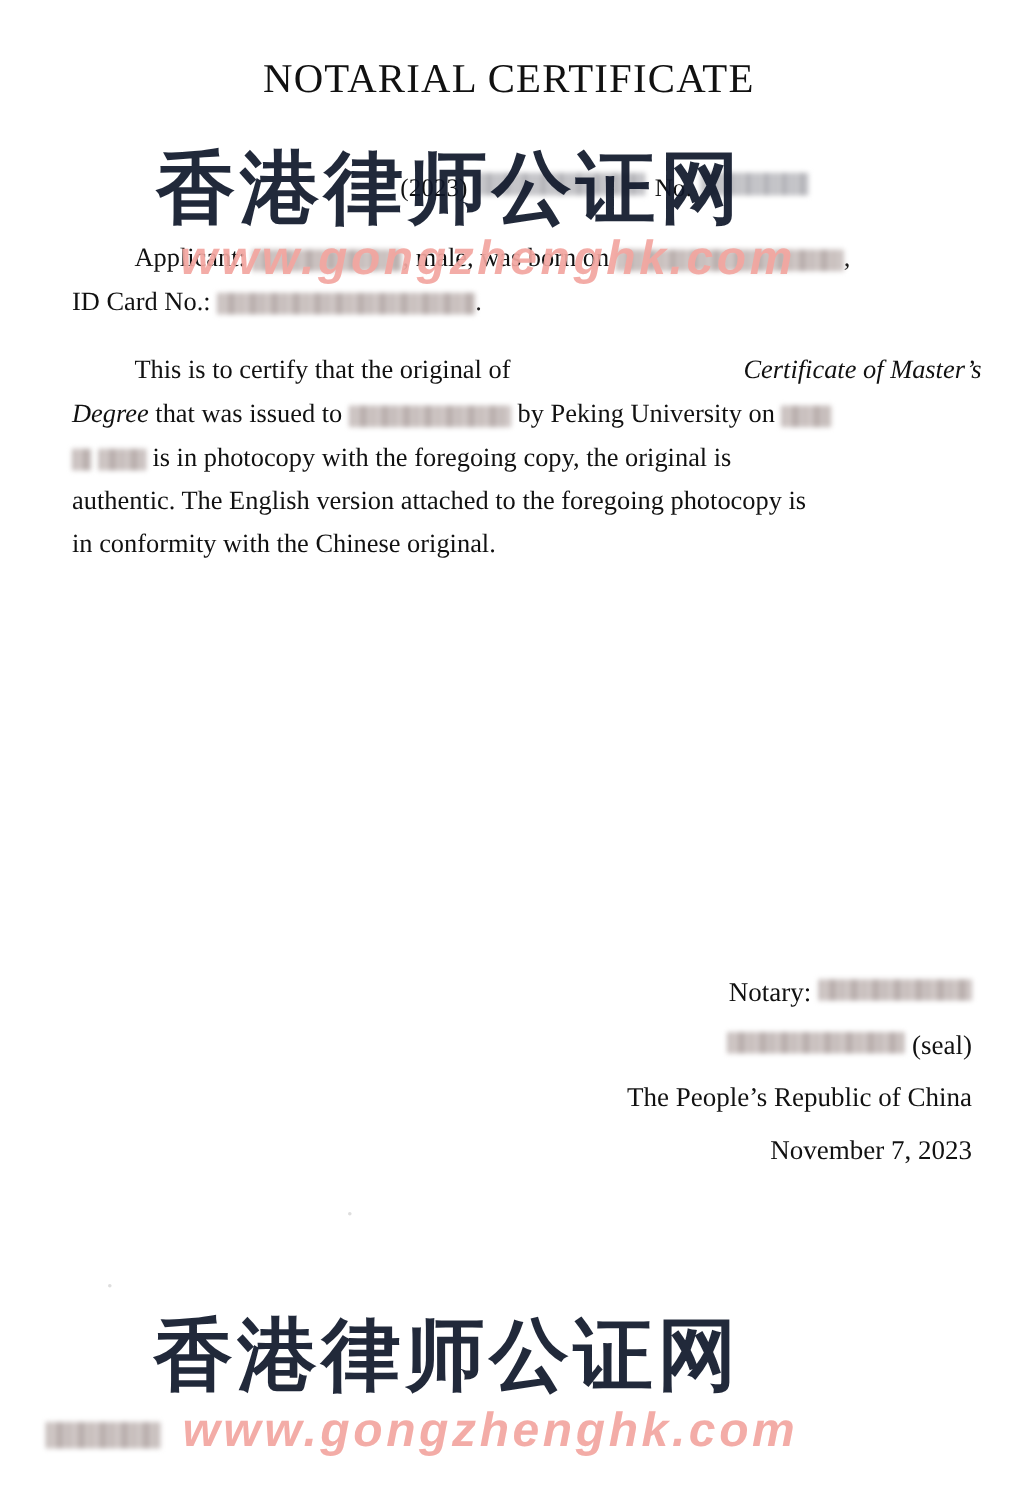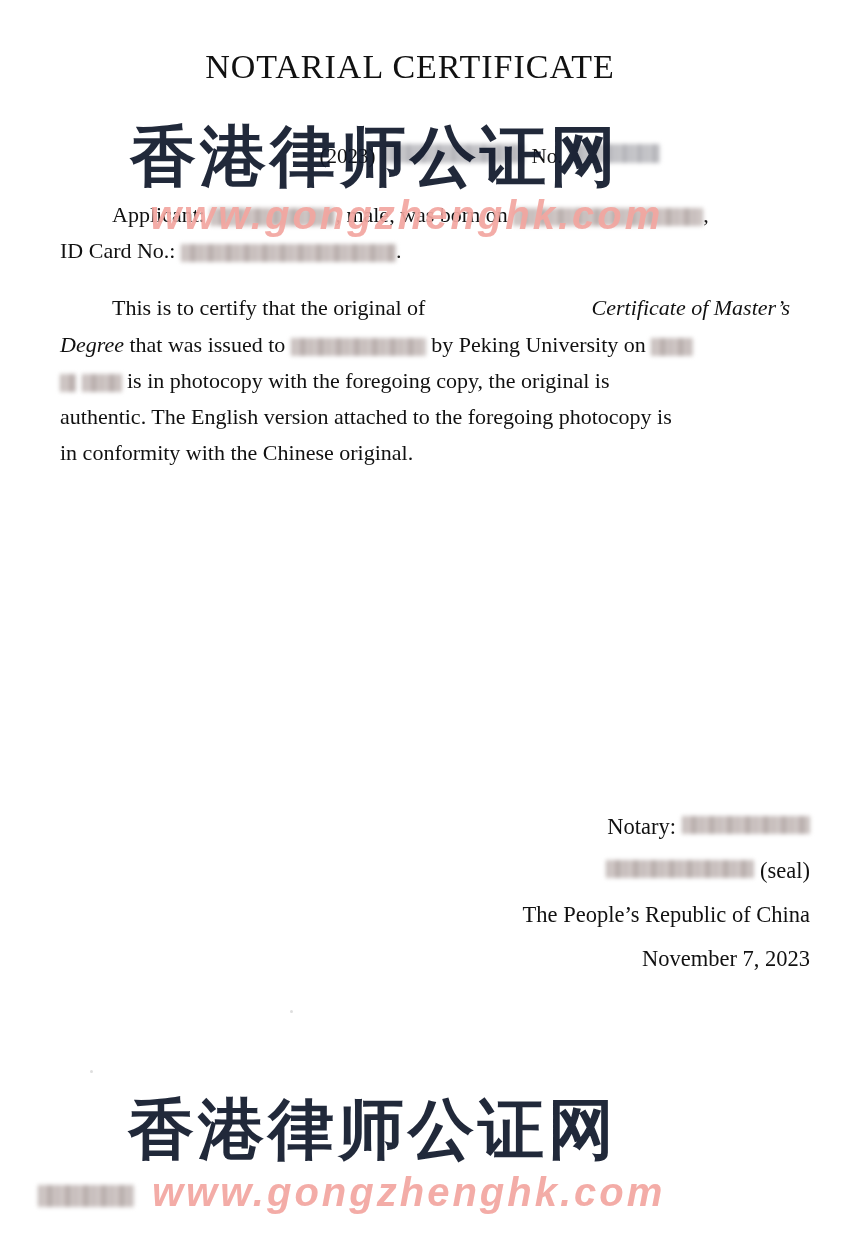--- a/index.html
+++ b/index.html
@@ -14,21 +14,21 @@
     color: #111111;
     position: relative;
     overflow: hidden;
   }
 
   .page {
     position: relative;
     width: 850px;
     height: 1250px;
     box-sizing: border-box;
-    padding: 30px 60px 0 60px;
+    padding: 30px 32px 0 60px;
   }
 
   
   .title {
     text-align: center;
     font-size: 34px;
     letter-spacing: 1px;
     font-weight: 400;
     margin: 18px 0 0 0;
     padding-right: 30px;

